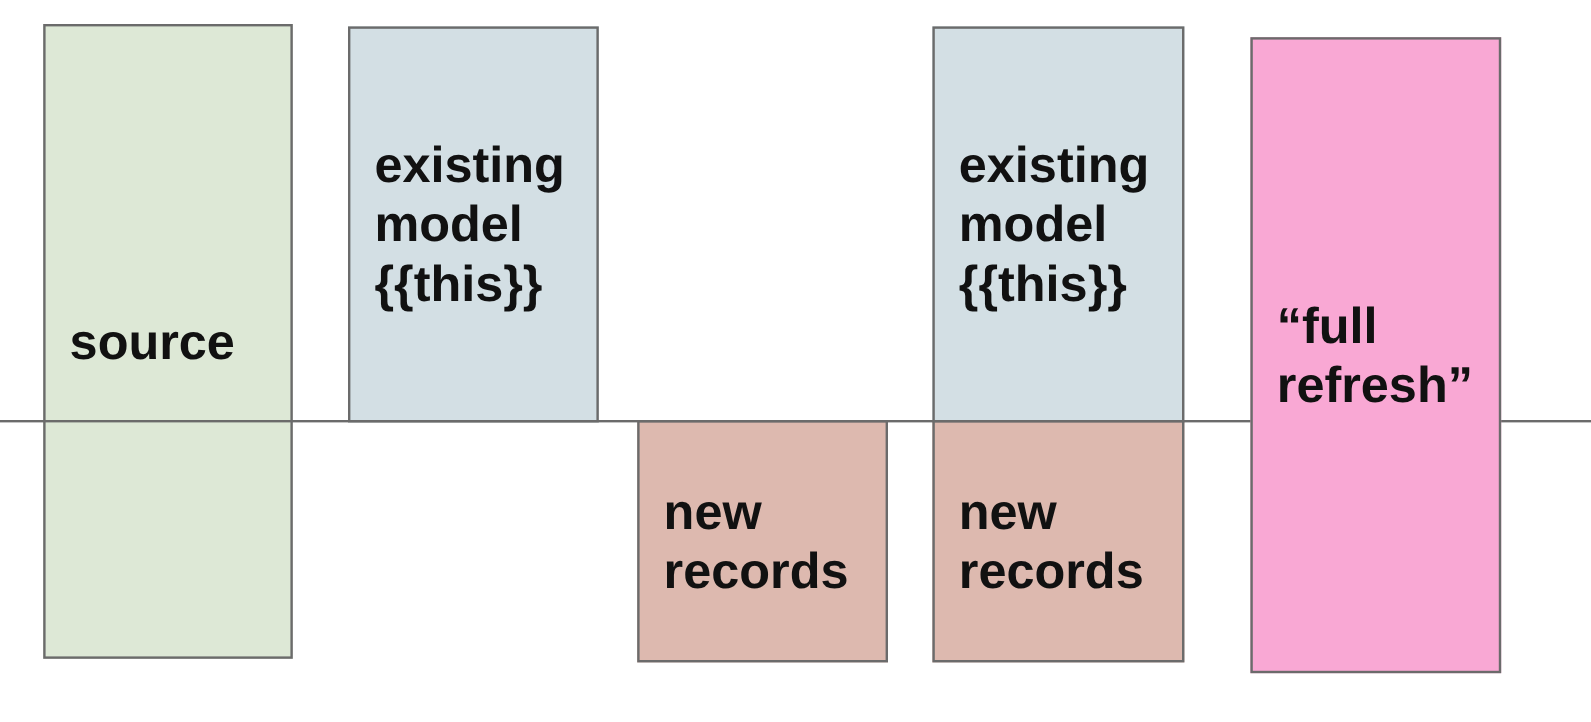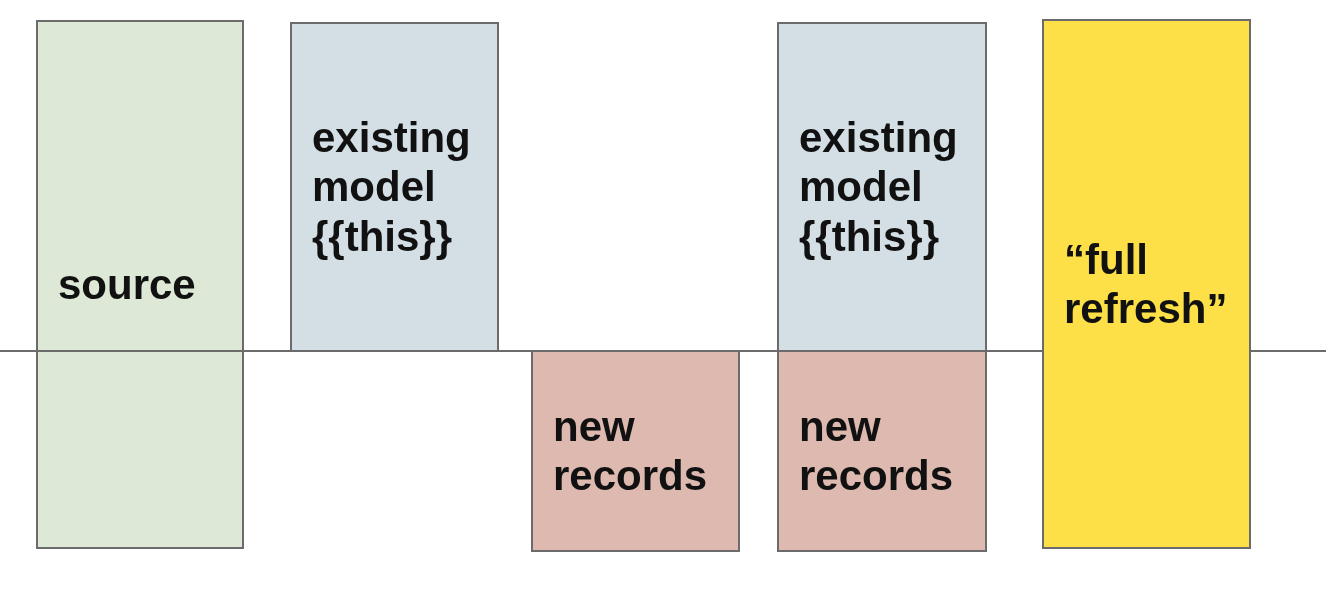--- a/index.html
+++ b/index.html
@@ -75,18 +75,18 @@
     <span class="label">existing
 model
 {{this}}</span>
   </div>
 
   <div class="box box-records-2" style="background-color: rgb(221, 185, 175);">
     <span class="label">new
 records</span>
   </div>
 
-  <div class="box box-full-refresh" style="background-color: #fde047;">
+  <div class="box box-full-refresh" style="background-color: #f9a8d4; margin-top: 12px;">
     <span class="label">“full
 refresh”</span>
   </div>
 
 </div>
 
 </body></html>

